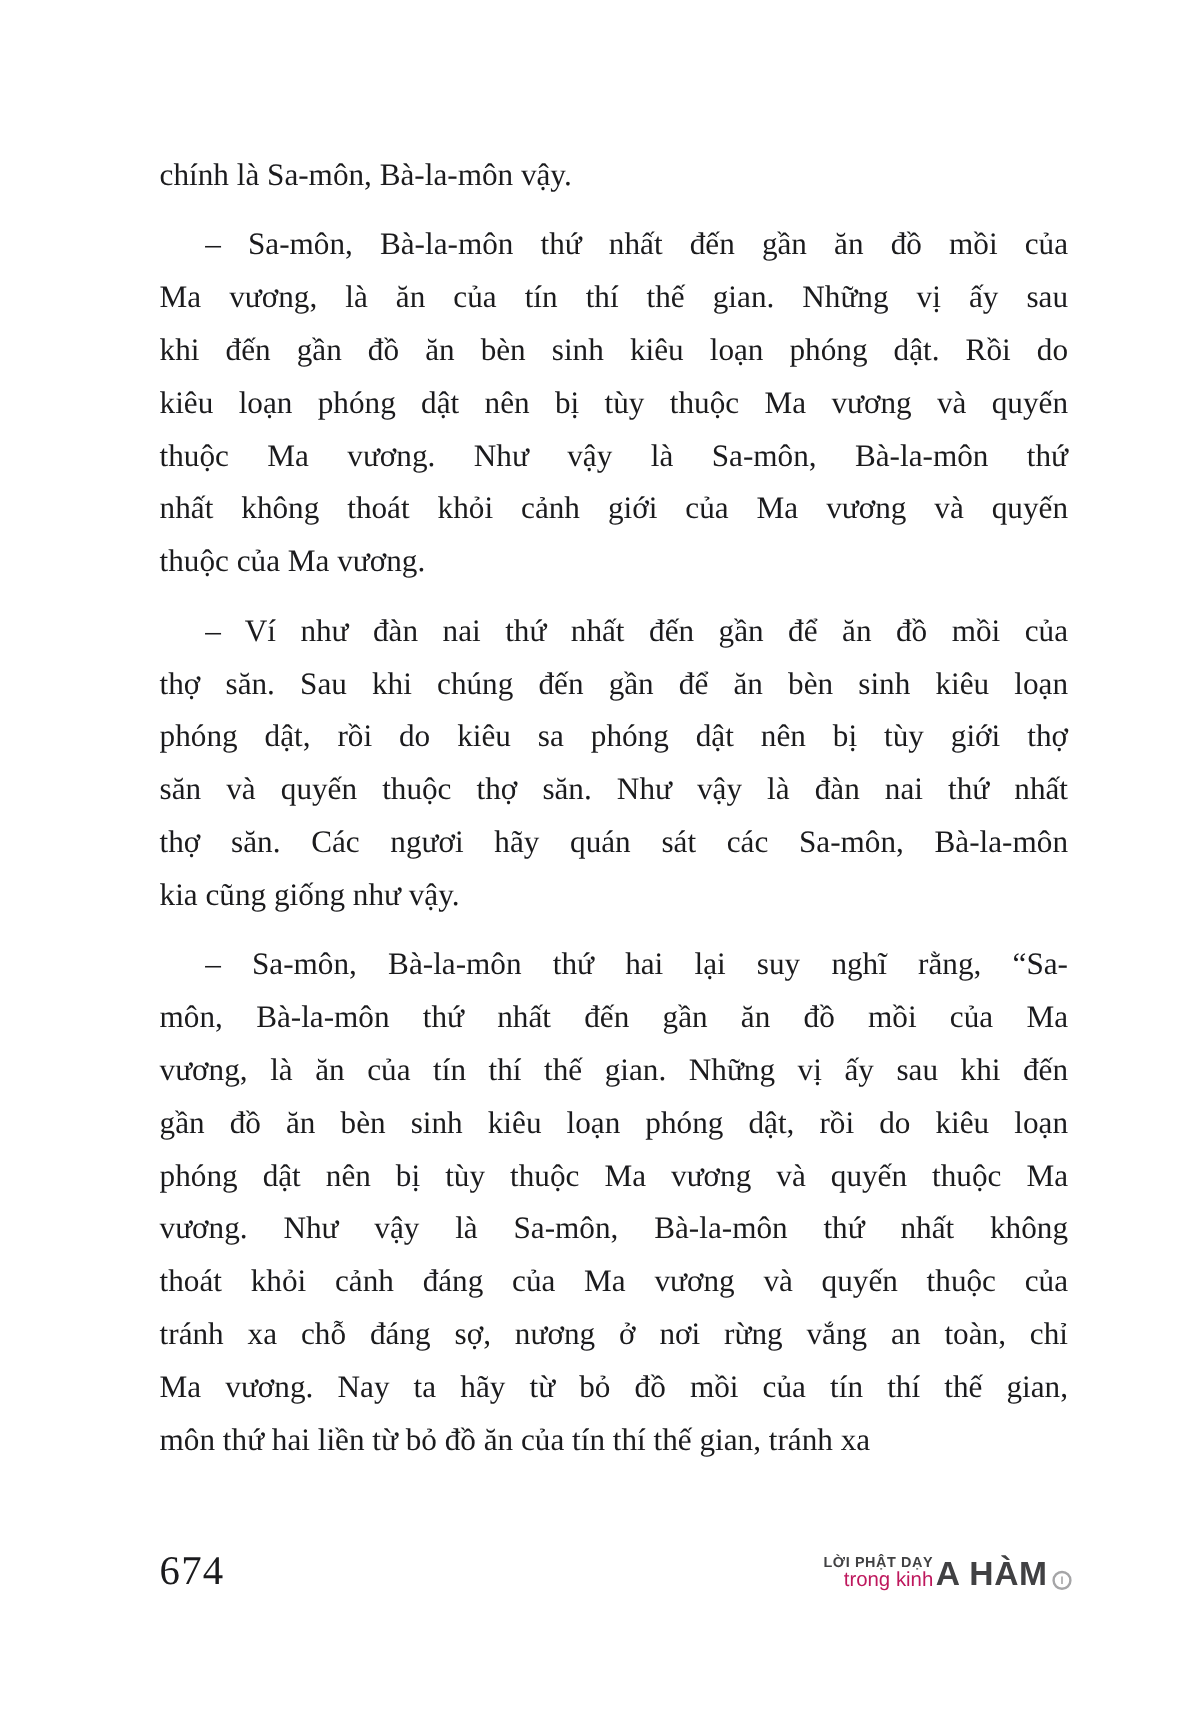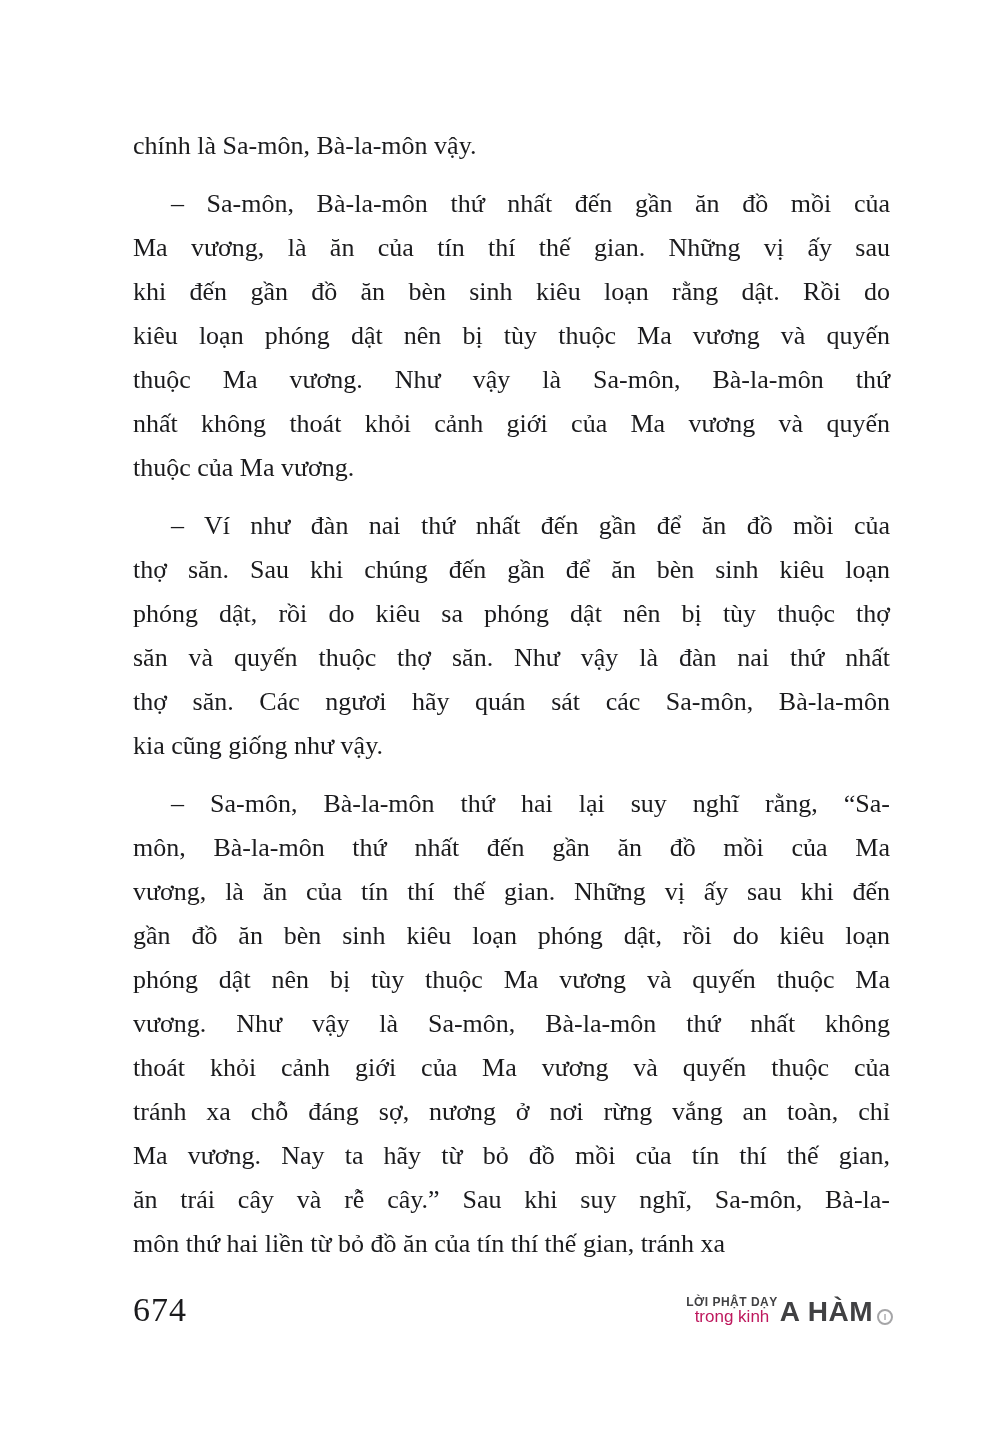--- a/index.html
+++ b/index.html
@@ -62,21 +62,21 @@
   .logo {
     display: flex;
     align-items: flex-end;
     font-family: "Liberation Sans", "DejaVu Sans", sans-serif;
     margin-top: 6px;
   }
 
   .logo-left {
     display: flex;
     flex-direction: column;
-    align-items: center;
+    align-items: flex-end;
     margin-right: 2px;
     padding-bottom: 1px;
   }
 
   .logo-series1 {
     font-size: 12px;
     font-weight: bold;
     letter-spacing: 0.5px;
     color: #414143;
     line-height: 13px;
@@ -117,45 +117,44 @@
 
 <div class="page">
 
   <main class="text-block" id="paragraphs">
       <div class="para">
         <div class="line first last">chính là Sa-môn, Bà-la-môn vậy.</div>
       </div>
       <div class="para indent">
         <div class="line first">– Sa-môn, Bà-la-môn thứ nhất đến gần ăn đồ mồi của</div>
         <div class="line">Ma vương, là ăn của tín thí thế gian. Những vị ấy sau</div>
-        <div class="line">khi đến gần đồ ăn bèn sinh kiêu loạn rằng dật. Rồi do</div>
+        <div class="line">khi đến gần đồ ăn bèn sinh kiêu loạn phóng dật. Rồi do</div>
         <div class="line">kiêu loạn phóng dật nên bị tùy thuộc Ma vương và quyến</div>
         <div class="line">thuộc Ma vương. Như vậy là Sa-môn, Bà-la-môn thứ</div>
         <div class="line">nhất không thoát khỏi cảnh giới của Ma vương và quyến</div>
         <div class="line last">thuộc của Ma vương.</div>
       </div>
       <div class="para indent">
         <div class="line first">– Ví như đàn nai thứ nhất đến gần để ăn đồ mồi của</div>
         <div class="line">thợ săn. Sau khi chúng đến gần để ăn bèn sinh kiêu loạn</div>
-        <div class="line">phóng dật, rồi do kiêu sa phóng dật nên bị tùy thuộc thợ</div>
+        <div class="line">phóng dật, rồi do kiêu sa phóng dật nên bị tùy giới thợ</div>
         <div class="line">săn và quyến thuộc thợ săn. Như vậy là đàn nai thứ nhất</div>
         <div class="line">thợ săn. Các ngươi hãy quán sát các Sa-môn, Bà-la-môn</div>
         <div class="line last">kia cũng giống như vậy.</div>
       </div>
       <div class="para indent">
         <div class="line first">– Sa-môn, Bà-la-môn thứ hai lại suy nghĩ rằng, “Sa-</div>
         <div class="line">môn, Bà-la-môn thứ nhất đến gần ăn đồ mồi của Ma</div>
         <div class="line">vương, là ăn của tín thí thế gian. Những vị ấy sau khi đến</div>
         <div class="line">gần đồ ăn bèn sinh kiêu loạn phóng dật, rồi do kiêu loạn</div>
         <div class="line">phóng dật nên bị tùy thuộc Ma vương và quyến thuộc Ma</div>
         <div class="line">vương. Như vậy là Sa-môn, Bà-la-môn thứ nhất không</div>
-        <div class="line">thoát khỏi cảnh giới của Ma vương và quyến thuộc của</div>
+        <div class="line">thoát khỏi cảnh đáng của Ma vương và quyến thuộc của</div>
         <div class="line">tránh xa chỗ đáng sợ, nương ở nơi rừng vắng an toàn, chỉ</div>
         <div class="line">Ma vương. Nay ta hãy từ bỏ đồ mồi của tín thí thế gian,</div>
-        <div class="line">ăn trái cây và rễ cây.” Sau khi suy nghĩ, Sa-môn, Bà-la-</div>
         <div class="line last">môn thứ hai liền từ bỏ đồ ăn của tín thí thế gian, tránh xa</div>
       </div>
     </main>
 
   <footer class="footer">
     <div class="page-number">674</div>
 
     <div class="logo">
       <div class="logo-left">
         <span class="logo-series1">LỜI PHẬT DẠY</span>

